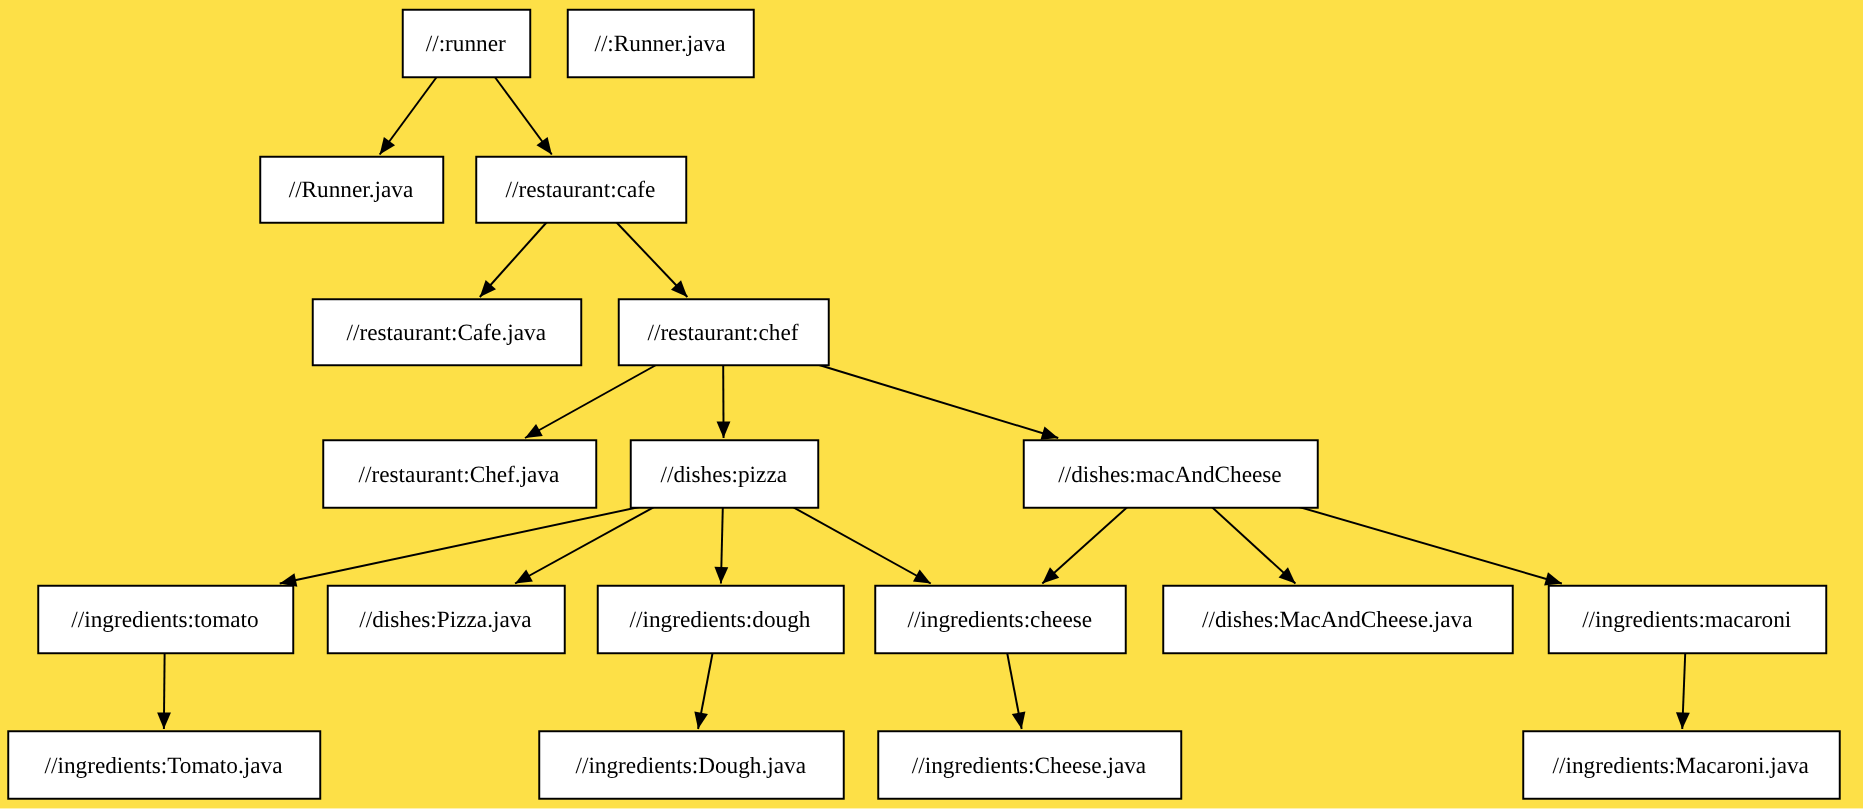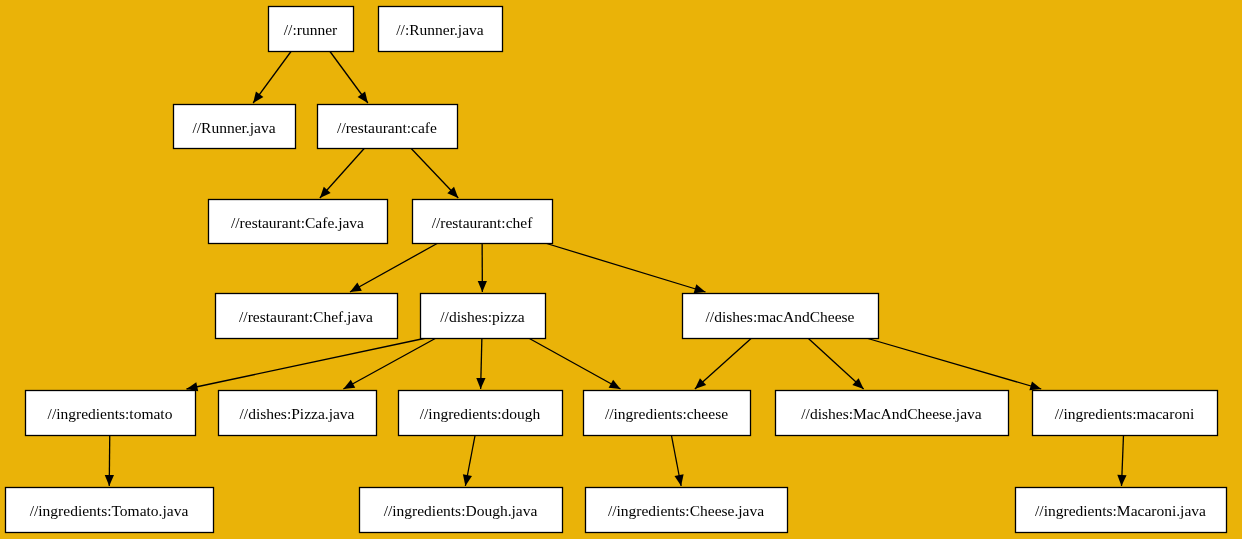--- a/index.html
+++ b/index.html
@@ -4,21 +4,21 @@
 <style>
   html, body {
     margin: 0;
     padding: 0;
     background: #ffffff;
   }
   .graph-canvas {
     position: relative;
     width: 1242px;
     height: 539px;
-    background: #eab308;
+    background: #fde047;
     font-family: "Liberation Serif", "DejaVu Serif", serif;
   }
   svg text {
     font-family: "Liberation Serif", "DejaVu Serif", serif;
     font-size: 15.5px;
     fill: #000000;
   }
 </style>
 </head>
 <body>

